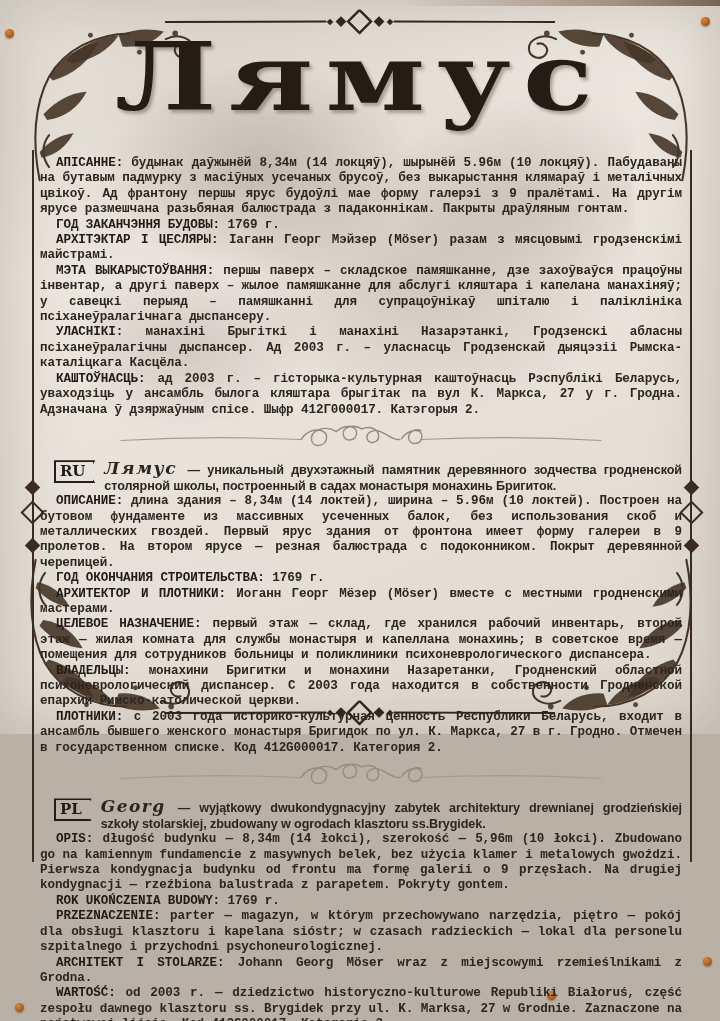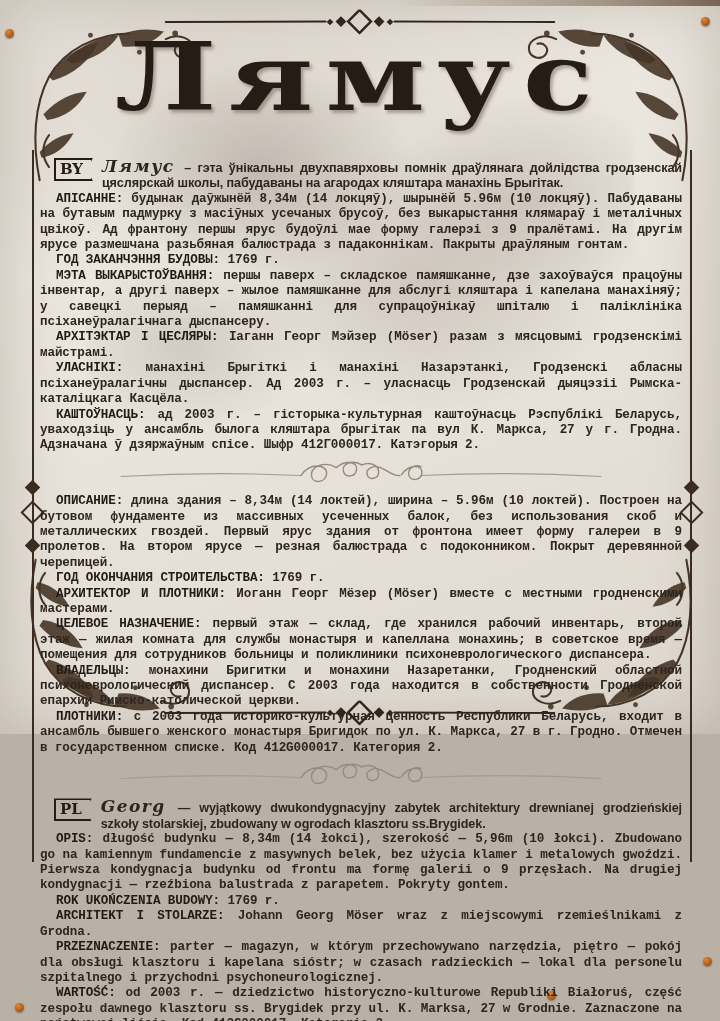--- a/index.html
+++ b/index.html
@@ -132,43 +132,43 @@
   <span class="screw s1"></span>
   <span class="screw s2"></span>
   <span class="screw s3"></span>
   <span class="screw s4"></span>
   <span class="screw s5"></span>
 
   <h1 class="title">Лямус</h1>
 
   <div class="sections">
       <section class="lang-section">
-        <p class="intro"><span class="badge">BY</span><span class="lead">Лямус</span> – гэта ўнікальны двухпавярховы помнік драўлянага дойлідства гродзенскай цяслярскай школы, пабудаваны на агародах кляштара манахінь Брыгітак.</p>
         <p class="para"><b class="label">АПІСАННЕ:</b> будынак даўжынёй 8,34м (14 локцяў), шырынёй 5.96м (10 локцяў). Пабудаваны на бутавым падмурку з масіўных усечаных брусоў, без выкарыстання клямараў і металічных цвікоў. Ад франтону першы ярус будоўлі мае форму галерэі з 9 пралётамі. На другім ярусе размешчана разьбяная балюстрада з падаконнікам. Пакрыты драўляным гонтам.</p>
         <p class="para"><b class="label">ГОД ЗАКАНЧЭННЯ БУДОВЫ:</b> 1769 г.</p>
+        <p class="para"><b class="label">АРХІТЭКТАР І ЦЕСЛЯРЫ:</b> Іаганн Георг Мэйзер (Möser) разам з мясцовымі гродзенскімі майстрамі.</p>
         <p class="para"><b class="label">МЭТА ВЫКАРЫСТОЎВАННЯ:</b> першы паверх – складское памяшканне, дзе захоўваўся працоўны інвентар, а другі паверх – жылое памяшканне для абслугі кляштара і капелана манахіняў; у савецкі перыяд – памяшканні для супрацоўнікаў шпіталю і паліклініка псіханеўралагічнага дыспансеру.</p>
-        <p class="para"><b class="label">АРХІТЭКТАР І ЦЕСЛЯРЫ:</b> Іаганн Георг Мэйзер (Möser) разам з мясцовымі гродзенскімі майстрамі.</p>
         <p class="para"><b class="label">УЛАСНІКІ:</b> манахіні Брыгіткі і манахіні Назарэтанкі, Гродзенскі абласны псіханеўралагічны дыспансер. Ад 2003 г. – уласнасць Гродзенскай дыяцэзіі Рымска-каталіцкага Касцёла.</p>
         <p class="para"><b class="label">КАШТОЎНАСЦЬ:</b> ад 2003 г. – гісторыка-культурная каштоўнасць Рэспублікі Беларусь, уваходзіць у ансамбль былога кляштара брыгітак па вул К. Маркса, 27 у г. Гродна. Адзначана ў дзяржаўным спісе. Шыфр 412Г000017. Катэгорыя 2.</p>
       </section>
   <div class="divider">
     <svg viewBox="0 0 560 34" width="560" height="30">
       <g fill="none" stroke="#a69b8d" stroke-width="1.2" stroke-linecap="round">
         <path d="M8,22 C80,18 150,18 212,21"></path>
         <path d="M348,21 C410,18 480,18 552,22"></path>
       </g>
       <g fill="none" stroke="#968b7e" stroke-width="1.6" stroke-linecap="round">
         <path d="M212,21 c10,-15 30,-13 29,-2 c-1,10 -15,12 -17,3 c-2,-11 15,-18 28,-10"></path>
         <path d="M252,12 c10,-9 24,-7 23,2 c-1,9 -13,10 -15,2 c-2,-9 11,-13 21,-7"></path>
         <path d="M281,9 c9,-4 19,0 19,8 c0,8 -11,10 -13,3 c-2,-7 7,-11 15,-8 c10,4 14,10 22,9"></path>
         <path d="M326,20 c8,-12 24,-12 23,-2 c-1,9 -13,10 -15,2 c-1,-8 8,-12 14,-9"></path>
       </g>
     </svg>
   </div>
 <section class="lang-section">
+        <p class="intro"><span class="badge">RU</span><span class="lead">Лямус</span> — уникальный двухэтажный памятник деревянного зодчества гродненской столярной школы, построенный в садах монастыря монахинь Бригиток.</p>
         <p class="para"><b class="label">ОПИСАНИЕ:</b> длина здания – 8,34м (14 локтей), ширина – 5.96м (10 локтей). Построен на бутовом фундаменте из массивных усеченных балок, без использования скоб и металлических гвоздей. Первый ярус здания от фронтона имеет форму галереи в 9 пролетов. На втором ярусе — резная балюстрада с подоконником. Покрыт деревянной черепицей.</p>
         <p class="para"><b class="label">ГОД ОКОНЧАНИЯ СТРОИТЕЛЬСТВА:</b> 1769 г.</p>
         <p class="para"><b class="label">АРХИТЕКТОР И ПЛОТНИКИ:</b> Иоганн Георг Мёзер (Möser) вместе с местными гродненскими мастерами.</p>
         <p class="para"><b class="label">ЦЕЛЕВОЕ НАЗНАЧЕНИЕ:</b> первый этаж — склад, где хранился рабочий инвентарь, второй этаж — жилая комната для службы монастыря и капеллана монахинь; в советское время — помещения для сотрудников больницы и поликлиники психоневрологического диспансера.</p>
         <p class="para"><b class="label">ВЛАДЕЛЬЦЫ:</b> монахини Бригитки и монахини Назаретанки, Гродненский областной психоневрологический диспансер. С 2003 года находится в собственности Гродненской епархии Римско-католической церкви.</p>
         <p class="para"><b class="label">ПЛОТНИКИ:</b> с 2003 года историко-культурная ценность Республики Беларусь, входит в ансамбль бывшего женского монастыря Бригидок по ул. К. Маркса, 27 в г. Гродно. Отмечен в государственном списке. Код 412G000017. Категория 2.</p>
       </section>
   <div class="divider">
     <svg viewBox="0 0 560 34" width="560" height="30">
       <g fill="none" stroke="#a69b8d" stroke-width="1.2" stroke-linecap="round">
@@ -180,18 +180,18 @@
         <path d="M252,12 c10,-9 24,-7 23,2 c-1,9 -13,10 -15,2 c-2,-9 11,-13 21,-7"></path>
         <path d="M281,9 c9,-4 19,0 19,8 c0,8 -11,10 -13,3 c-2,-7 7,-11 15,-8 c10,4 14,10 22,9"></path>
         <path d="M326,20 c8,-12 24,-12 23,-2 c-1,9 -13,10 -15,2 c-1,-8 8,-12 14,-9"></path>
       </g>
     </svg>
   </div>
 <section class="lang-section">
         <p class="intro"><span class="badge">PL</span><span class="lead">Georg</span> — wyjątkowy dwukondygnacyjny zabytek architektury drewnianej grodzieńskiej szkoły stolarskiej, zbudowany w ogrodach klasztoru ss.Brygidek.</p>
         <p class="para"><b class="label">OPIS:</b> długość budynku — 8,34m (14 łokci), szerokość — 5,96m (10 łokci). Zbudowano go na kamiennym fundamencie z masywnych belek, bez użycia klamer i metalowych gwoździ. Pierwsza kondygnacja budynku od frontu ma formę galerii o 9 przęsłach. Na drugiej kondygnacji — rzeźbiona balustrada z parapetem. Pokryty gontem.</p>
         <p class="para"><b class="label">ROK UKOŃCZENIA BUDOWY:</b> 1769 r.</p>
+        <p class="para"><b class="label">PRZEZNACZENIE:</b> parter — magazyn, w którym przechowywano narzędzia, piętro — pokój dla obsługi klasztoru i kapelana sióstr; w czasach radzieckich — lokal dla personelu szpitalnego i przychodni psychoneurologicznej.</p>
         <p class="para"><b class="label">ARCHITEKT I STOLARZE:</b> Johann Georg Möser wraz z miejscowymi rzemieślnikami z Grodna.</p>
-        <p class="para"><b class="label">PRZEZNACZENIE:</b> parter — magazyn, w którym przechowywano narzędzia, piętro — pokój dla obsługi klasztoru i kapelana sióstr; w czasach radzieckich — lokal dla personelu szpitalnego i przychodni psychoneurologicznej.</p>
         <p class="para"><b class="label">WARTOŚĆ:</b> od 2003 r. — dziedzictwo historyczno-kulturowe Republiki Białoruś, część zespołu dawnego klasztoru ss. Brygidek przy ul. K. Marksa, 27 w Grodnie. Zaznaczone na państwowej liście. Kod 412G000017. Kategoria 2.</p>
       </section>
     </div>
 </div>
 
 </body></html>

